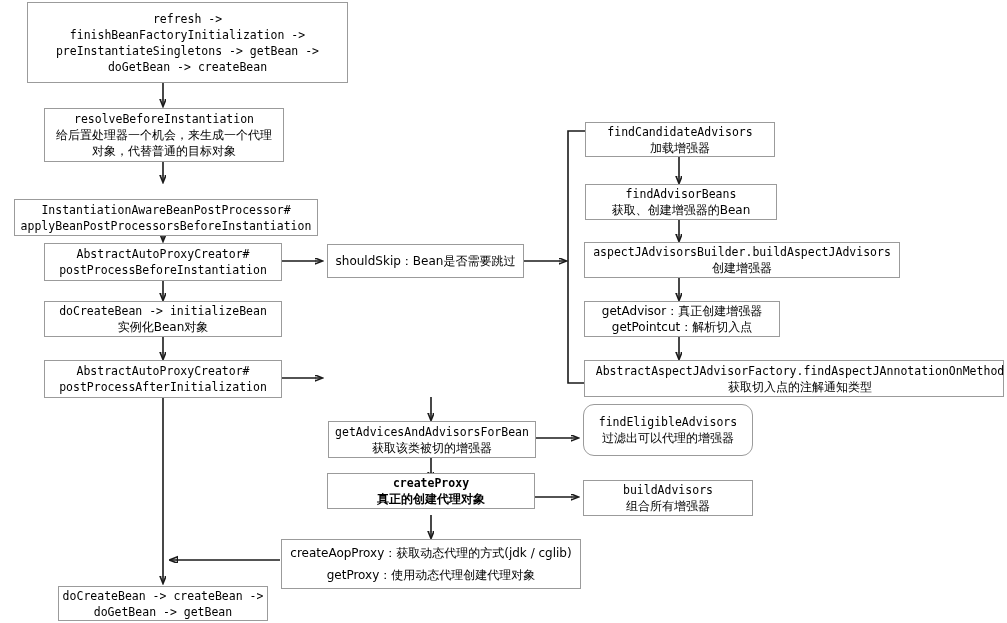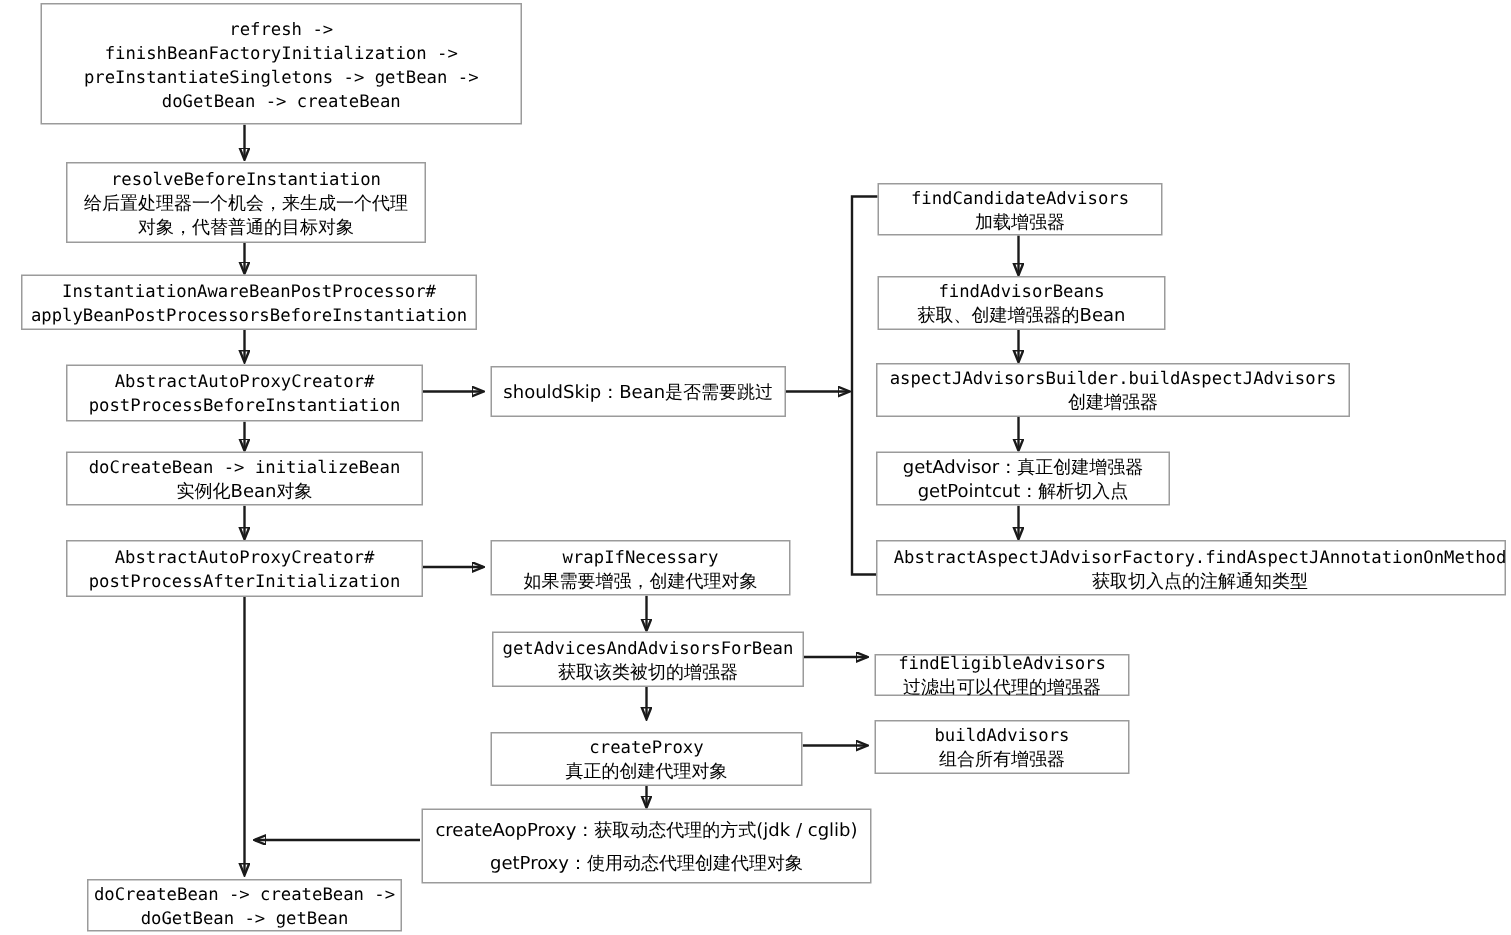--- a/index.html
+++ b/index.html
@@ -116,21 +116,21 @@
     <span class="ln">preInstantiateSingletons -&gt; getBean -&gt;</span>
     <span class="ln">doGetBean -&gt; createBean</span>
   </div>
 
   <div class="node cn" style="left:44px; top:108px; width:240px; height:54px;">
     <span class="ln mono" style="font-family:'DejaVu Sans Mono','Liberation Mono',monospace;font-size:11.5px;">resolveBeforeInstantiation</span>
     <span class="ln">给后置处理器一个机会，来生成一个代理</span>
     <span class="ln">对象，代替普通的目标对象</span>
   </div>
 
-  <div class="node mono" style="left:14px; top:183px; width:304px; height:37px;">
+  <div class="node mono" style="left:14px; top:199px; width:304px; height:37px;">
     <span class="ln">InstantiationAwareBeanPostProcessor#</span>
     <span class="ln">applyBeanPostProcessorsBeforeInstantiation</span>
   </div>
 
   <div class="node mono" style="left:44px; top:243px; width:238px; height:38px;">
     <span class="ln">AbstractAutoProxyCreator#</span>
     <span class="ln">postProcessBeforeInstantiation</span>
   </div>
 
   <div class="node cn" style="left:44px; top:301px; width:238px; height:36px;">
@@ -145,31 +145,27 @@
 
   <div class="node mono" style="left:58px; top:586px; width:210px; height:35px;">
     <span class="ln">doCreateBean -&gt; createBean -&gt;</span>
     <span class="ln">doGetBean -&gt; getBean</span>
   </div>
 
   <div class="node cn" style="left:327px; top:244px; width:197px; height:34px;">
     <span class="ln">shouldSkip：Bean是否需要跳过</span>
   </div>
 
-  <div class="node cn" style="left:327px; top:360px; width:200px; height:37px;">
-    <span class="ln" style="font-family:'DejaVu Sans Mono','Liberation Mono',monospace;font-size:11.5px;">wrapIfNecessary</span>
-    <span class="ln">如果需要增强，创建代理对象</span>
-  </div>
 
   <div class="node cn" style="left:328px; top:421px; width:208px; height:37px;">
     <span class="ln" style="font-family:'DejaVu Sans Mono','Liberation Mono',monospace;font-size:11.5px;">getAdvicesAndAdvisorsForBean</span>
     <span class="ln">获取该类被切的增强器</span>
   </div>
 
-  <div class="node cn" style="left:327px; top:488px; width:208px; height:36px;">
+  <div class="node cn" style="left:327px; top:473px; width:208px; height:36px;font-weight:bold;">
     <span class="ln" style="font-family:'DejaVu Sans Mono','Liberation Mono',monospace;font-size:11.5px;">createProxy</span>
     <span class="ln">真正的创建代理对象</span>
   </div>
 
   <div class="node cn" style="left:281px; top:539px; width:300px; height:50px; line-height:22px;justify-content:space-between;">
     <span class="ln">createAopProxy：获取动态代理的方式(jdk / cglib)</span>
     <span class="ln">getProxy：使用动态代理创建代理对象</span>
   </div>
 
   <div class="node cn" style="left:585px; top:122px; width:190px; height:35px;">
@@ -190,21 +186,21 @@
   <div class="node cn" style="left:584px; top:301px; width:196px; height:36px;">
     <span class="ln">getAdvisor：真正创建增强器</span>
     <span class="ln">getPointcut：解析切入点</span>
   </div>
 
   <div class="node cn" style="left:584px; top:360px; width:420px; height:37px;padding-left:16px;">
     <span class="ln" style="font-family:'DejaVu Sans Mono','Liberation Mono',monospace;font-size:11.5px;">AbstractAspectJAdvisorFactory.findAspectJAnnotationOnMethod</span>
     <span class="ln">获取切入点的注解通知类型</span>
   </div>
 
-  <div class="node cn" style="left:583px; top:436px; width:170px; height:28px;">
+  <div class="node cn" style="left:583px; top:404px; width:170px; height:52px;border-radius:11px;">
     <span class="ln" style="font-family:'DejaVu Sans Mono','Liberation Mono',monospace;font-size:11.5px;">findEligibleAdvisors</span>
     <span class="ln">过滤出可以代理的增强器</span>
   </div>
 
   <div class="node cn" style="left:583px; top:480px; width:170px; height:36px;">
     <span class="ln" style="font-family:'DejaVu Sans Mono','Liberation Mono',monospace;font-size:11.5px;">buildAdvisors</span>
     <span class="ln">组合所有增强器</span>
   </div>
 
 </div>

